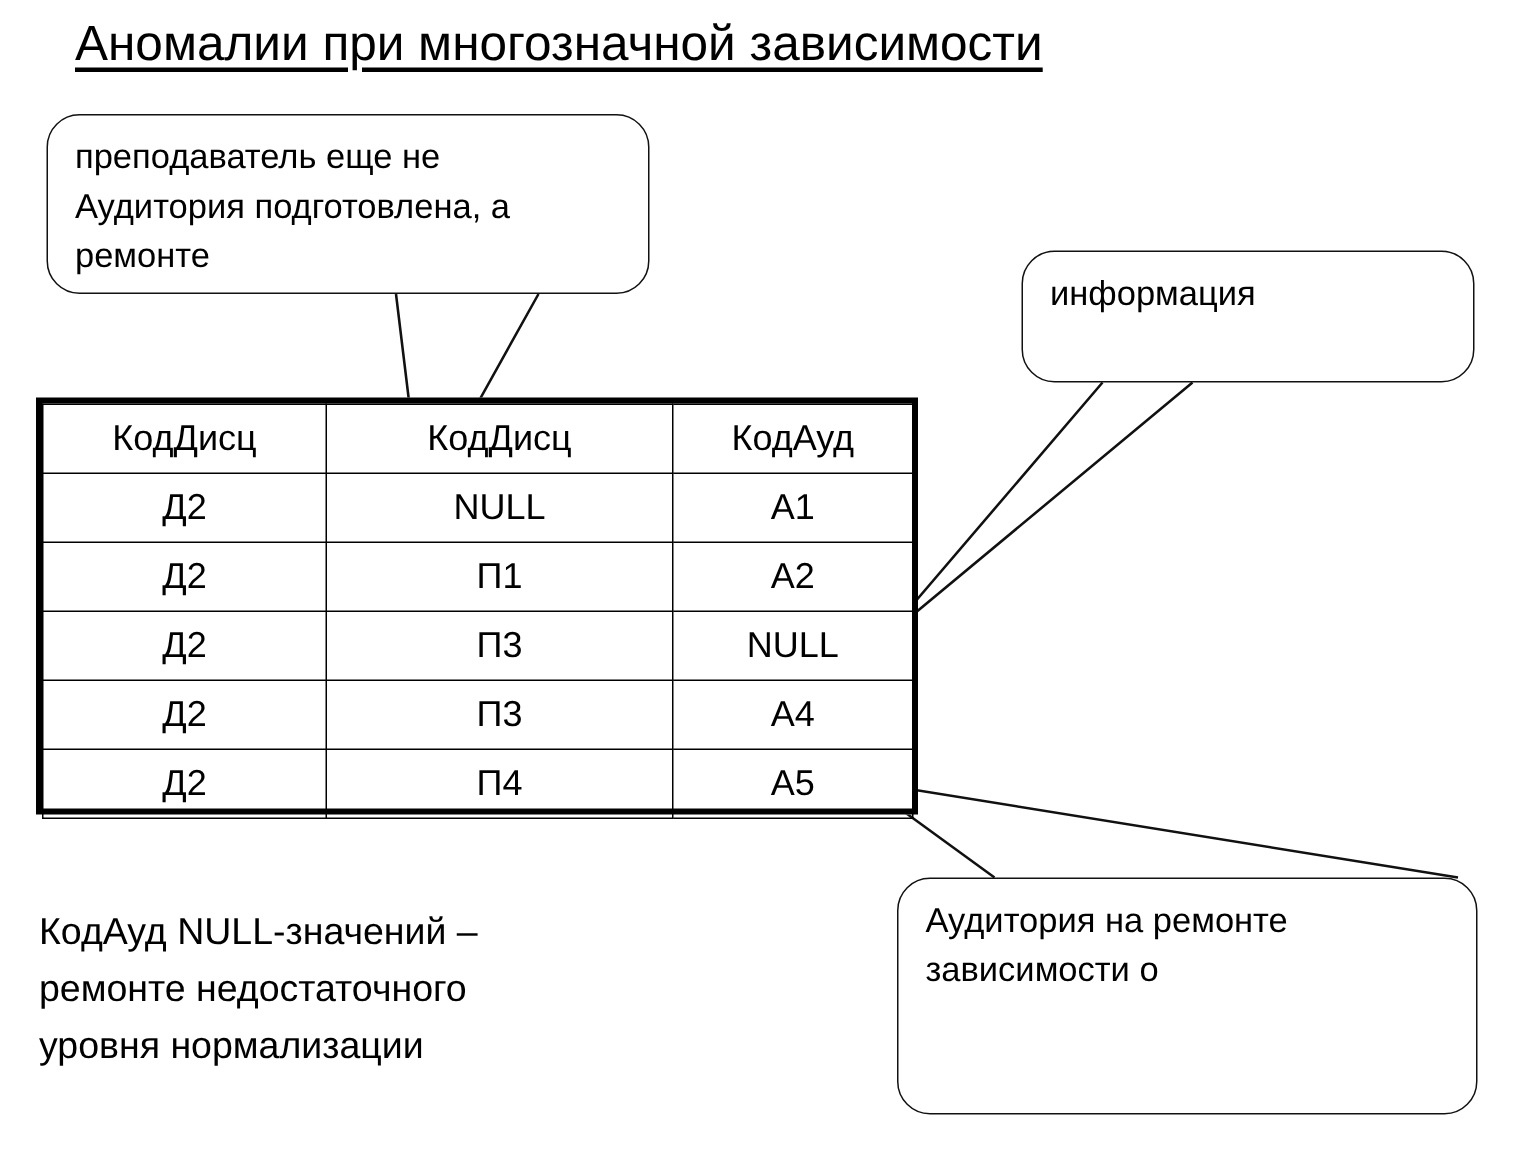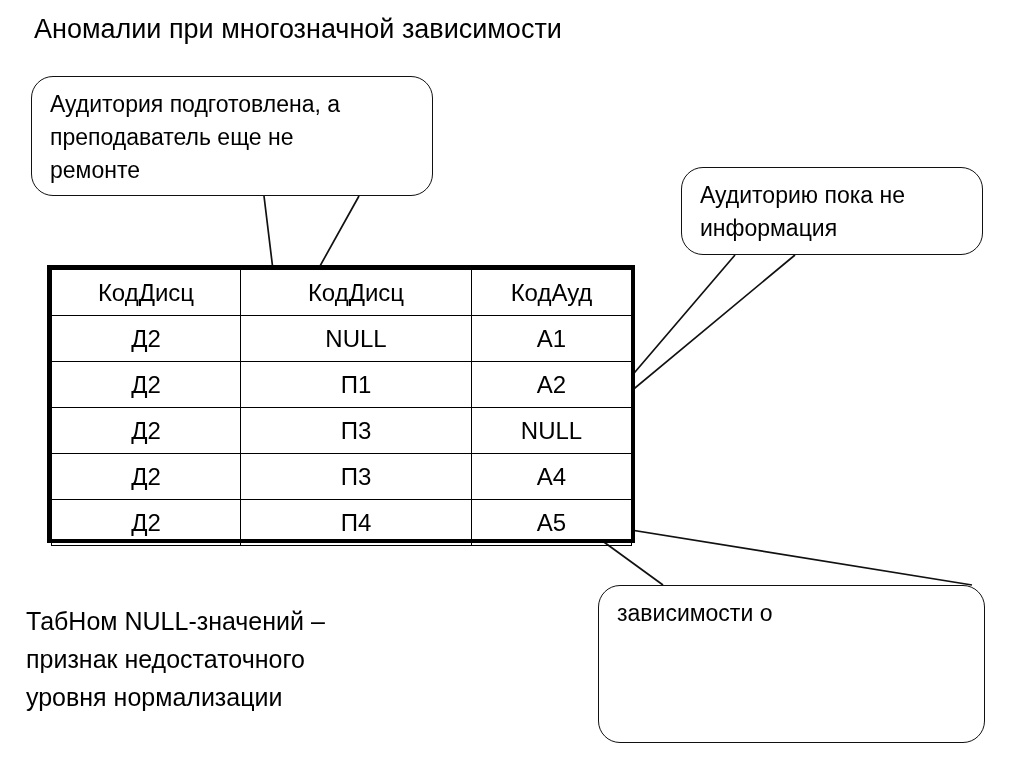--- a/index.html
+++ b/index.html
@@ -12,25 +12,26 @@
     height: 767px;
     position: relative;
     overflow: hidden;
     font-family: "Liberation Sans", sans-serif;
     color: #000000;
   }
 
   
   #slide-title {
     position: absolute;
-    left: 34px;
+    left: 50px;
     top: 13px;
-    font-size: 27px;
+    font-size: 33px;
     line-height: 32px;
     font-weight: 400;
+    text-decoration: underline;
     text-underline-offset: 5px;
     white-space: nowrap;
     letter-spacing: 0px;
   }
 
   
   .callout {
     position: absolute;
     box-sizing: border-box;
     border: 1.6px solid #111111;
@@ -69,21 +70,21 @@
     left: 0; top: 0;
     width: 1024px;
     height: 767px;
     z-index: 2;
     pointer-events: none;
   }
 
   
   #data-table-wrap {
     position: absolute;
-    left: 47px;
+    left: 24px;
     top: 265px;
     width: 588px;
     height: 278px;
     box-sizing: border-box;
     border: 4px solid #000000;
     background: #ffffff;
     z-index: 4;
   }
   table.data-table {
     width: 100%;
@@ -128,31 +129,31 @@
 <svg id="tails" viewBox="0 0 1024 767" xmlns="http://www.w3.org/2000/svg">
 
   <polyline points="264,196 281,336 359,196" fill="none" stroke="#111111" stroke-width="1.7"></polyline>
 
   <polyline points="735,255 588,427 795,255" fill="none" stroke="#111111" stroke-width="1.7"></polyline>
 
   <polyline points="663,585 575,521 972,585" fill="none" stroke="#111111" stroke-width="1.7"></polyline>
 </svg>
 
 <div class="callout" id="callout-prepared-no-teacher">
+  <span class="line">преподаватель еще не</span>
   <span class="line">Аудитория подготовлена, а</span>
-  <span class="line">преподаватель еще не</span>
   <span class="line">ремонте</span>
 </div>
 
 <div class="callout" id="callout-room-not-ready">
-  <span class="line">Аудиторию пока не</span>
   <span class="line">информация</span>
 </div>
 
 <div class="callout" id="callout-room-repair">
+  <span class="line">Аудитория на ремонте</span>
   <span class="line">зависимости о</span>
 </div>
 
 <div id="data-table-wrap">
   <table class="data-table">
     <colgroup>
       <col class="c1">
         <col class="c2">
         <col class="c3">
     </colgroup>
@@ -187,16 +188,16 @@
       <tr>
         <td>Д2</td>
         <td>П4</td>
         <td>А5</td>
       </tr>
     </tbody>
   </table>
 </div>
 
 <div id="note-null-normalization">
-  <span class="line">ТабНом NULL-значений –</span>
-  <span class="line">признак недостаточного</span>
+  <span class="line">КодАуд NULL-значений –</span>
+  <span class="line">ремонте недостаточного</span>
   <span class="line">уровня нормализации</span>
 </div>
 
 </body></html>

